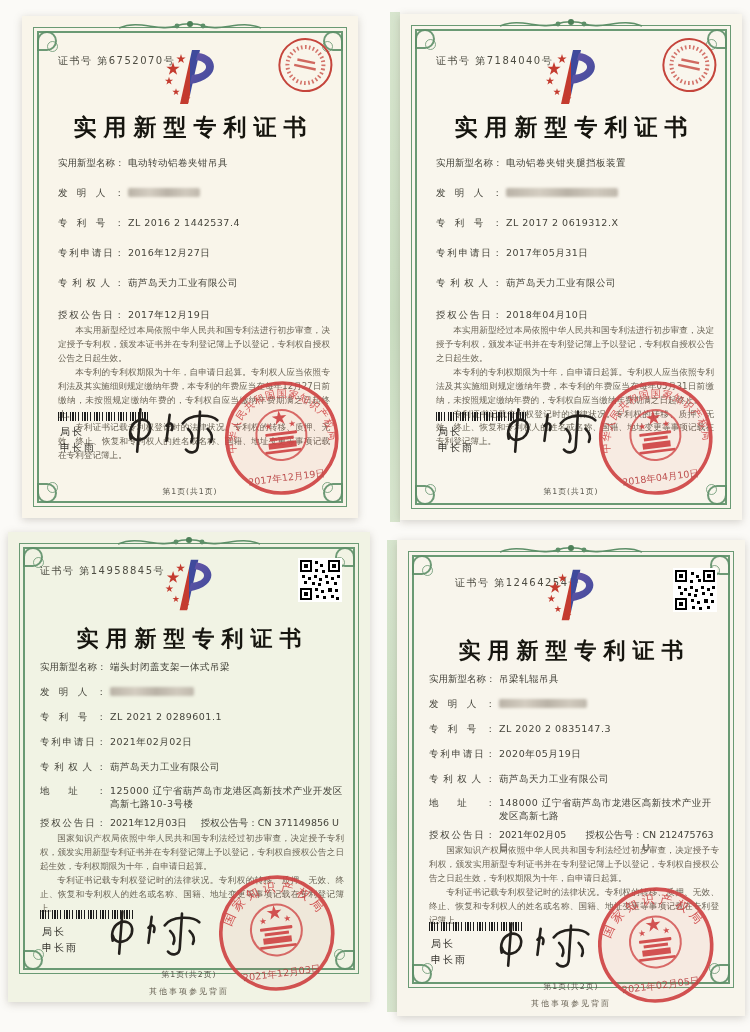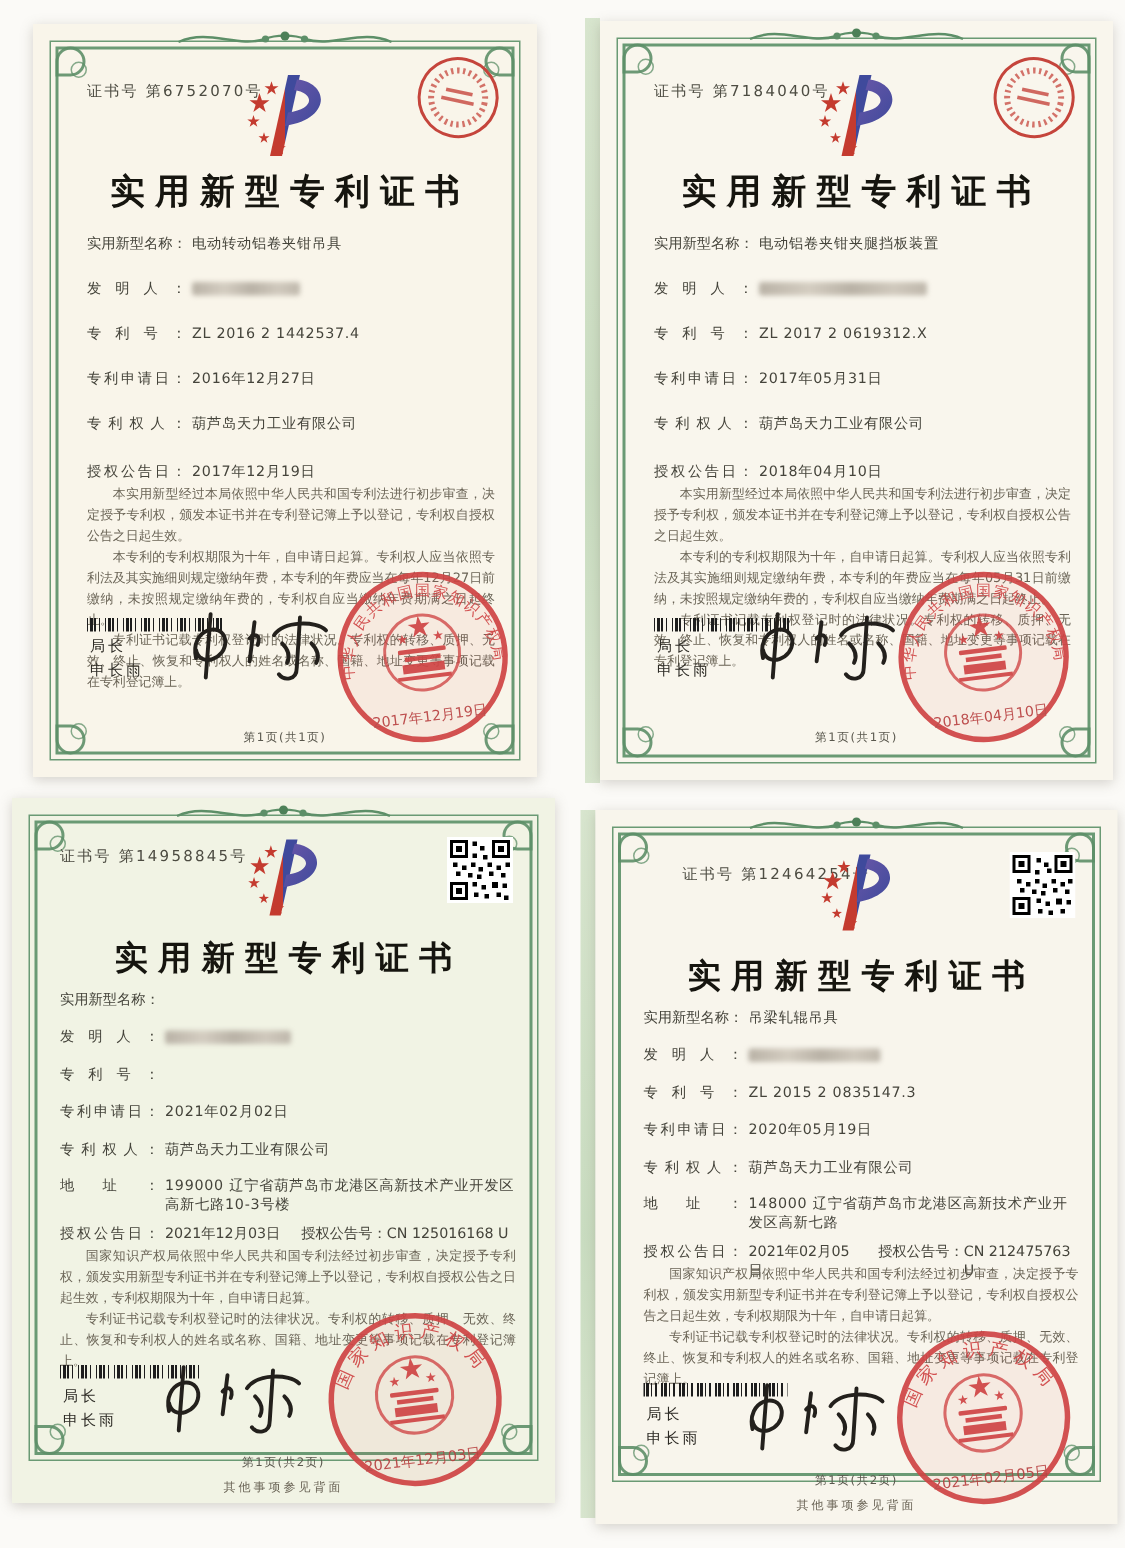--- a/index.html
+++ b/index.html
@@ -331,45 +331,47 @@
       <g fill="#000">
           <rect x="6" y="6" width="4" height="4"></rect>
           <rect x="34" y="6" width="4" height="4"></rect>
           <rect x="6" y="34" width="4" height="4"></rect>
         </g>
     </svg>
   </div>
   <div class="cert-title" style="top:92px;font-size:22px;">实用新型专利证书</div>
   <div class="field-row" style="left:32px;right:26px;top:128px;">
     <span class="fl">实用新型名称：</span>
+    <span class="fv">端头封闭盖支架一体式吊梁</span>
   </div>
   <div class="field-row" style="left:32px;right:26px;top:153px;">
     <span class="fl">发明人：</span>
     <span class="blur-name" style="width:84px;"></span>
   </div>
   <div class="field-row" style="left:32px;right:26px;top:178px;">
     <span class="fl">专利号：</span>
+    <span class="fv">ZL 2021 2 0289601.1</span>
   </div>
   <div class="field-row" style="left:32px;right:26px;top:203px;">
     <span class="fl">专利申请日：</span>
     <span class="fv">2021年02月02日</span>
   </div>
   <div class="field-row" style="left:32px;right:26px;top:228px;">
     <span class="fl">专利权人：</span>
     <span class="fv">葫芦岛天力工业有限公司</span>
   </div>
   <div class="field-row" style="left:32px;right:26px;top:252px;">
     <span class="fl">地址：</span>
-    <span class="fv">199000 辽宁省葫芦岛市龙港区高新技术产业开发区高新七路10-3号楼</span>
+    <span class="fv">125000 辽宁省葫芦岛市龙港区高新技术产业开发区高新七路10-3号楼</span>
   </div>
   <div class="field-row" style="left:32px;right:26px;top:284px;">
     <span class="fl">授权公告日：</span>
     <span>2021年12月03日</span>
     <span class="fl2">授权公告号：</span>
-    <span>CN 125016168 U</span>
+    <span>CN 371149856 U</span>
   </div>
   <div class="cert-body" style="left:32px;right:26px;top:300px;">
     <p>国家知识产权局依照中华人民共和国专利法经过初步审查，决定授予专利权，颁发实用新型专利证书并在专利登记簿上予以登记，专利权自授权公告之日起生效，专利权期限为十年，自申请日起算。</p>
     <p>专利证书记载专利权登记时的法律状况。专利权的转移、质押、无效、终止、恢复和专利权人的姓名或名称、国籍、地址变更等事项记载在专利登记簿上。</p>
   </div>
   <div class="barcode" style="left:32px;top:378px;width:96px;"></div>
   <div class="director" style="left:34px;top:392px;">
     <div>局长</div>
     <div>申长雨</div>
   </div>
@@ -478,21 +480,21 @@
   <div class="field-row" style="left:32px;right:26px;top:132px;">
     <span class="fl">实用新型名称：</span>
     <span class="fv">吊梁轧辊吊具</span>
   </div>
   <div class="field-row" style="left:32px;right:26px;top:157px;">
     <span class="fl">发明人：</span>
     <span class="blur-name" style="width:88px;"></span>
   </div>
   <div class="field-row" style="left:32px;right:26px;top:182px;">
     <span class="fl">专利号：</span>
-    <span class="fv">ZL 2015 2 0835147.3</span>
+    <span class="fv">ZL 2020 2 0835147.3</span>
   </div>
   <div class="field-row" style="left:32px;right:26px;top:207px;">
     <span class="fl">专利申请日：</span>
     <span class="fv">2020年05月19日</span>
   </div>
   <div class="field-row" style="left:32px;right:26px;top:232px;">
     <span class="fl">专利权人：</span>
     <span class="fv">葫芦岛天力工业有限公司</span>
   </div>
   <div class="field-row" style="left:32px;right:26px;top:256px;">

